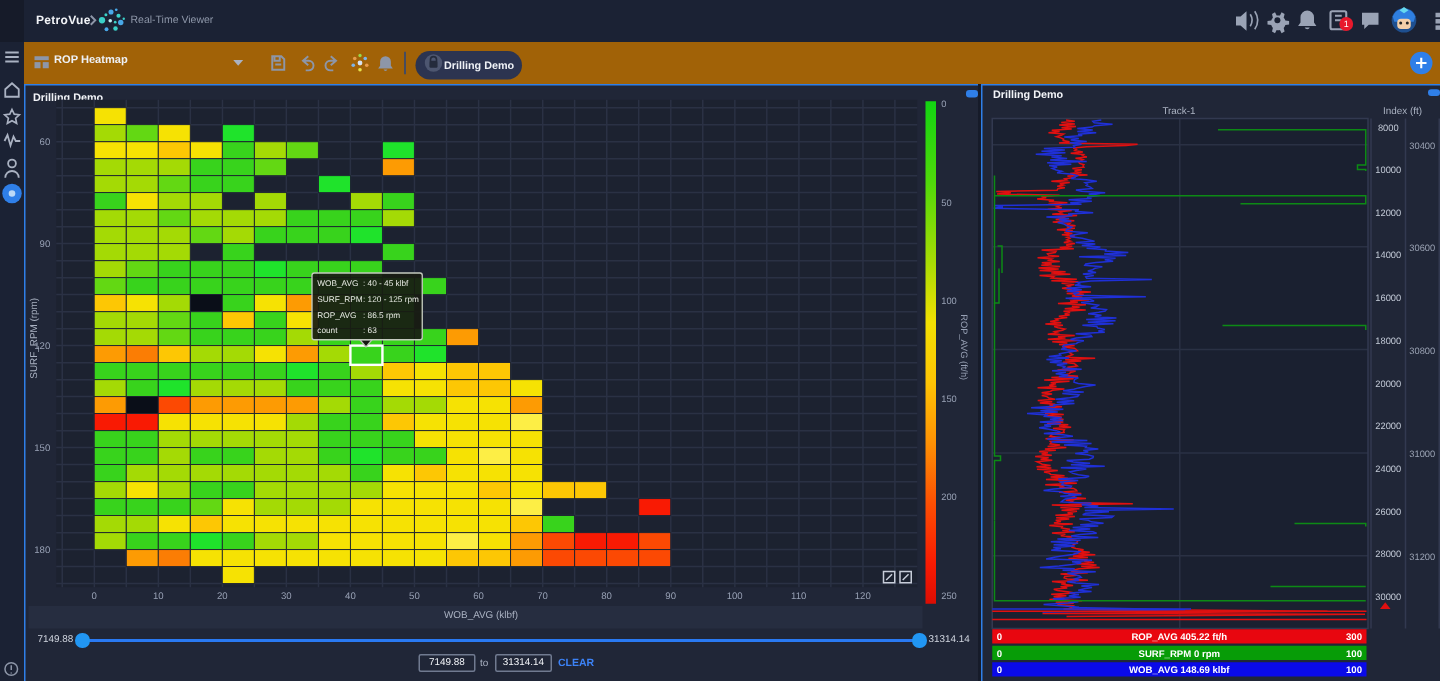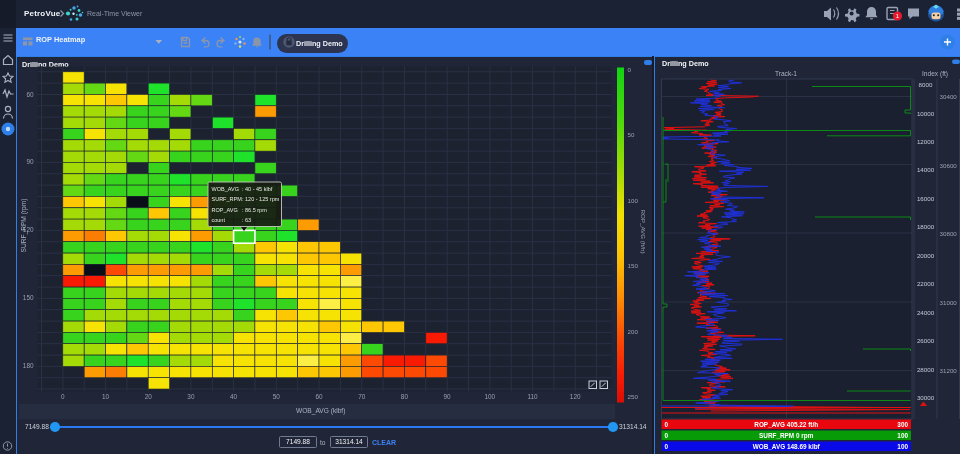--- a/index.html
+++ b/index.html
@@ -1,20 +1,20 @@
 <!DOCTYPE html>
 <html><head><meta charset="utf-8"><title>PetroVue</title>
 <style>
 * { margin:0; padding:0; box-sizing:border-box; }
 body { width:960px; height:454px; overflow:hidden; background:#161b29; font-family:"Liberation Sans", sans-serif; position:relative; }
 .abs { position:absolute; }
 #topbar { left:16px; top:0; width:960px; height:28px; background:#1b2234; }
 #topbar .brand { position:absolute; left:8px; top:8.5px; font-size:8px; font-weight:bold; color:#f2f4f8; letter-spacing:0.2px; }
 #topbar .rt { position:absolute; left:71px; top:10px; font-size:7px; color:#8d96a8; }
-#toolbar { left:16px; top:28px; width:944px; height:28px; background:#3b82f6; }
+#toolbar { left:16px; top:28px; width:944px; height:28px; background:#a16207; }
 #sidebar { left:0; top:28px; width:16px; height:426px; background:#1b2234; }
 #toolbar .dd { position:absolute; left:20px; top:6.5px; font-size:7.4px; font-weight:bold; color:#eef1f6; }
 .pill { position:absolute; left:261px; top:5.5px; width:71px; height:19px; background:#2c3450; border-radius:10px; }
 .pill span { position:absolute; left:19px; top:5px; font-size:7.2px; font-weight:bold; color:#eef1f6; }
 #lpanel { left:16px; top:56px; width:636px; height:398px; background:#202637; border-top:1.5px solid #2f7fe8; border-left:1.5px solid #2f7fe8; }
 #lpanel .hdr { position:absolute; left:5px; top:3px; font-size:7.2px; font-weight:bold; color:#f2f4f8; }
 #lhdricon { position:absolute; left:627px; top:3px; width:8px; height:4.5px; border-radius:2.2px; background:#2f7fe8; }
 #xstrip { position:absolute; left:2px; top:346.5px; width:596px; height:15.5px; background:#262d40; }
 #xstrip span { position:absolute; left:277px; top:3.5px; font-size:6.6px; color:#aab2c2; }
 #ylab { position:absolute; left:-24px; top:165px; font-size:6.6px; color:#aab2c2; transform:rotate(-90deg); transform-origin:center; width:60px; text-align:center; }

